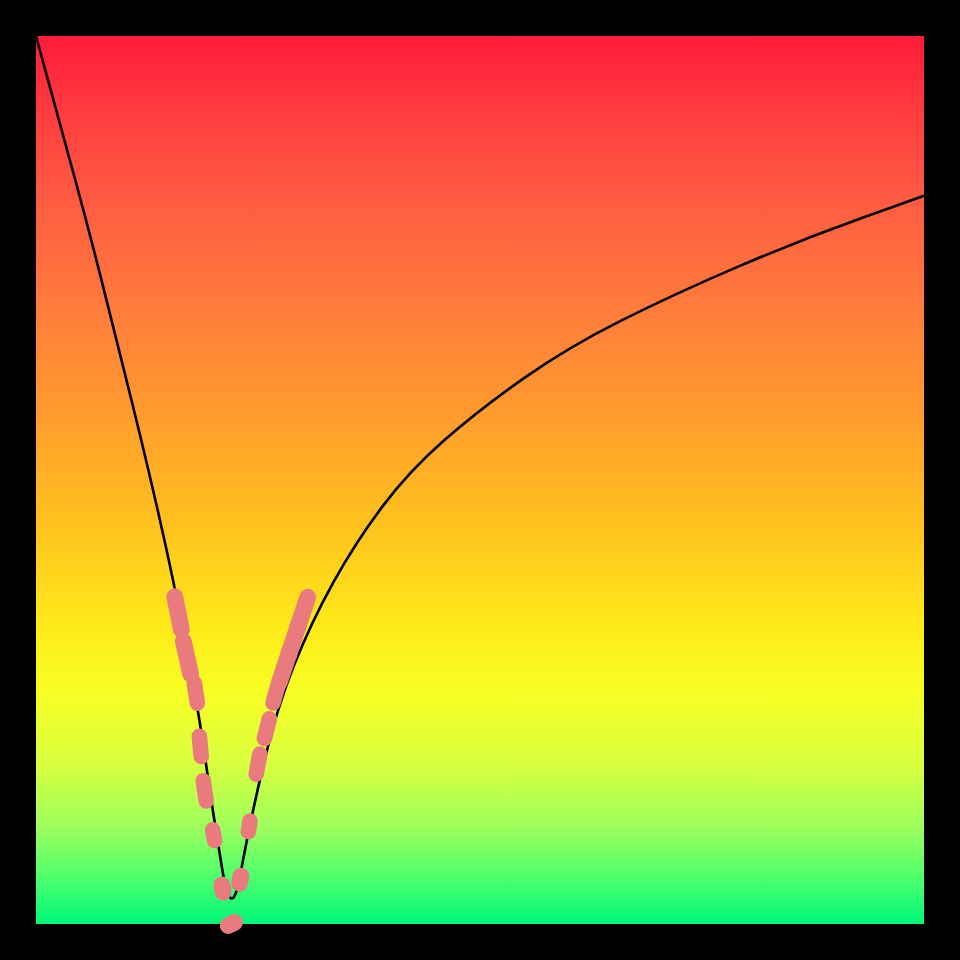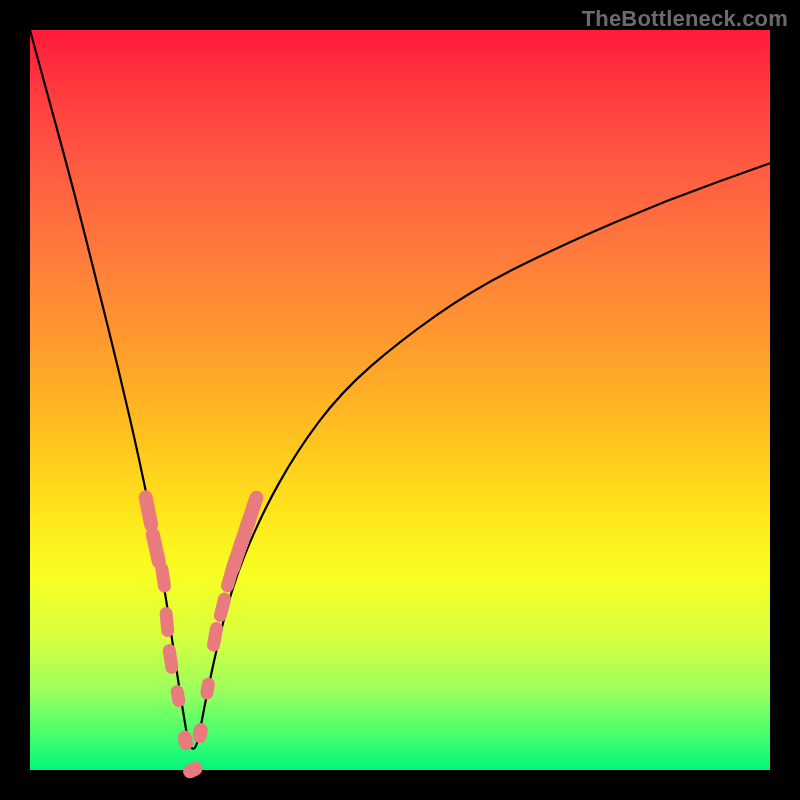--- a/index.html
+++ b/index.html
@@ -66,21 +66,20 @@
   }
   .marker-pill {
     fill: #e97b7f;
     stroke: none;
   }
 </style>
 </head>
 <body>
 
 <div class="frame">
-  <div class="watermark">TheBottleneck.com</div>
 
   <div class="plot-area">
     <svg class="curve" viewBox="0 0 740 740">
 
       <path class="curve-path" d="M 0.0 0.0 Q 0.0 0.0 11.1 40.7 Q 22.2 81.4 33.3 122.1 Q 44.4 162.8 55.5 207.2 Q 66.6 251.6 77.7 296.0 Q 88.8 340.4 99.9 388.5 Q 111.0 436.6 122.1 492.1 Q 133.2 547.6 140.6 599.4 Q 148.0 651.2 155.4 695.6 Q 162.8 740.0 170.2 699.3 Q 177.6 658.6 188.7 610.5 Q 199.8 562.4 214.6 525.4 Q 229.4 488.4 247.9 455.1 Q 266.4 421.8 288.6 392.2 Q 310.8 362.6 340.4 336.7 Q 370.0 310.8 407.0 284.9 Q 444.0 259.0 488.4 236.8 Q 532.8 214.6 584.6 192.4 Q 636.4 170.2 688.2 151.7 T 740.0 133.2"></path>
 
       <g>
           <rect x="-21.0" y="-7.0" width="42" height="14" rx="7.0" ry="7.0" class="marker-pill" transform="translate(118.4,481.0) rotate(78.7)"></rect>
           <rect x="-21.0" y="-7.0" width="42" height="14" rx="7.0" ry="7.0" class="marker-pill" transform="translate(125.8,518.0) rotate(77.5)"></rect>
           <rect x="-15.0" y="-6.5" width="30" height="13" rx="6.5" ry="6.5" class="marker-pill" transform="translate(133.2,547.6) rotate(81.5)"></rect>

